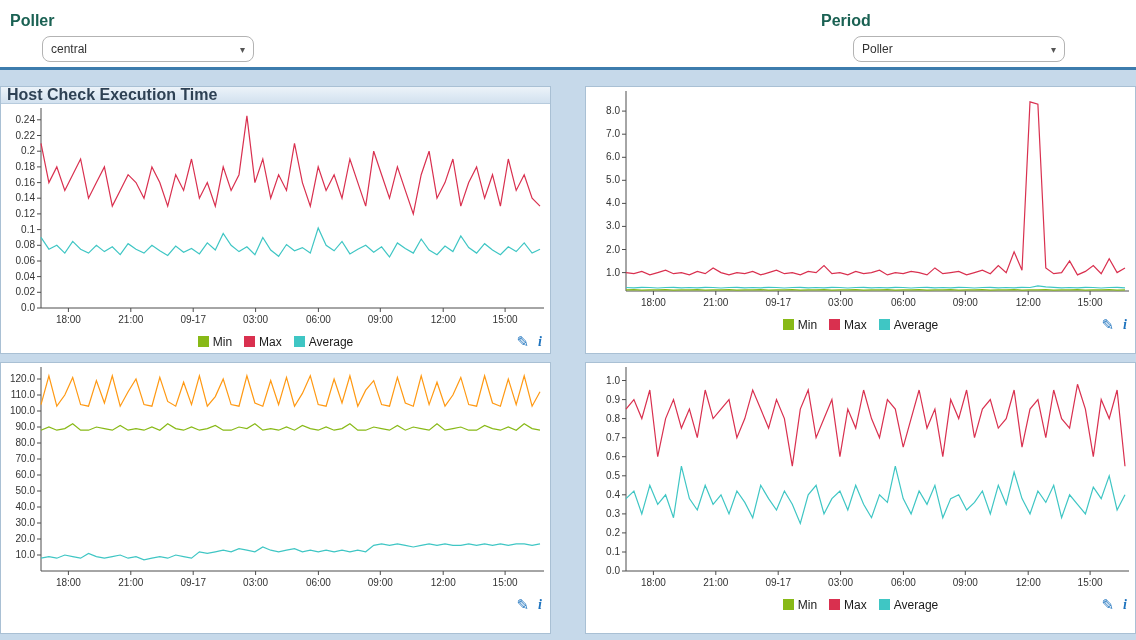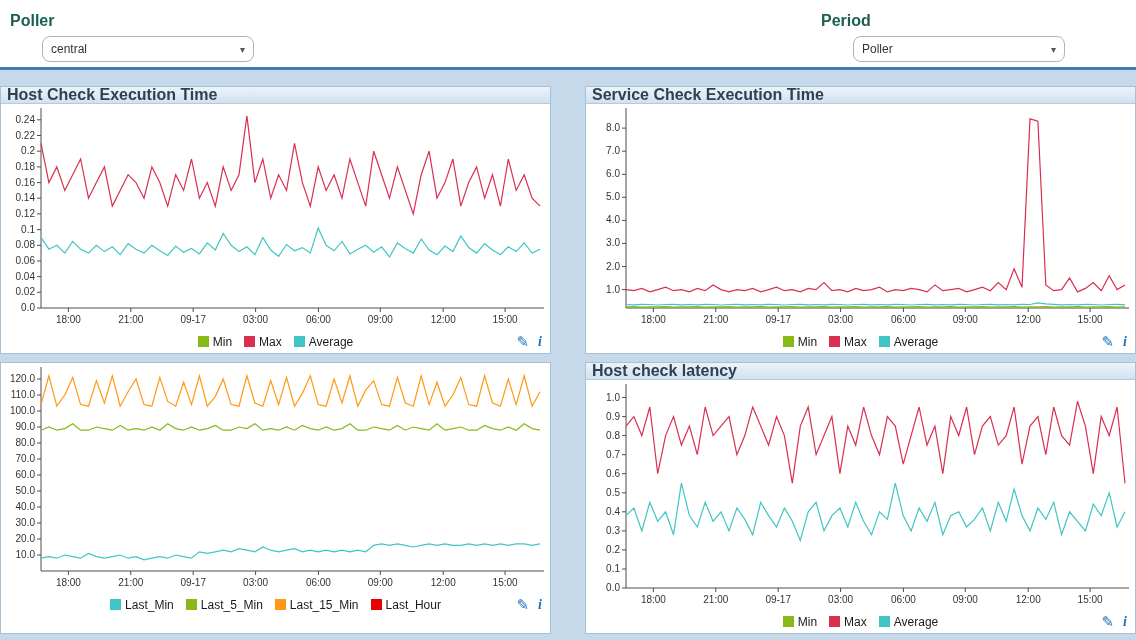--- a/index.html
+++ b/index.html
@@ -142,21 +142,20 @@
           </span>
         </span>
       <span class="panel-icons">
         <span class="edit-icon">✎</span>
         <span class="info-icon">i</span>
       </span>
     </div>
   </div>
 
   <div class="panel">
-    <div class="panel-header">Service Check Execution Time</div>
     <svg width="549" height="224">
         <line x1="40" y1="4" x2="40" y2="204" stroke="#4d4d4d"></line>
         <line x1="40" y1="204" x2="543" y2="204" stroke="#4d4d4d"></line>
         <line x1="36" y1="185.6" x2="40" y2="185.6" stroke="#4d4d4d"></line>
         <text x="34" y="188.6" text-anchor="end" font-size="10" fill="#333">1.0</text>
         <line x1="36" y1="162.5" x2="40" y2="162.5" stroke="#4d4d4d"></line>
         <text x="34" y="165.5" text-anchor="end" font-size="10" fill="#333">2.0</text>
         <line x1="36" y1="139.4" x2="40" y2="139.4" stroke="#4d4d4d"></line>
         <text x="34" y="142.4" text-anchor="end" font-size="10" fill="#333">3.0</text>
         <line x1="36" y1="116.4" x2="40" y2="116.4" stroke="#4d4d4d"></line>
@@ -253,47 +252,28 @@
         <text x="379.3" y="223" text-anchor="middle" font-size="10" fill="#333">09:00</text>
         <line x1="442.2" y1="208" x2="442.2" y2="212" stroke="#4d4d4d"></line>
         <text x="442.2" y="223" text-anchor="middle" font-size="10" fill="#333">12:00</text>
         <line x1="504.1" y1="208" x2="504.1" y2="212" stroke="#4d4d4d"></line>
         <text x="504.1" y="223" text-anchor="middle" font-size="10" fill="#333">15:00</text>
         <polyline points="40.0,195.2 47.9,193.6 55.8,195.2 63.8,192.0 71.7,193.6 79.6,195.2 87.5,190.4 95.4,193.6 103.4,195.2 111.3,193.6 119.2,192.0 127.1,195.2 135.0,193.6 143.0,196.8 150.9,195.2 158.8,193.6 166.7,195.2 174.7,192.0 182.6,193.6 190.5,195.2 198.4,188.8 206.3,190.4 214.3,188.8 222.2,187.2 230.1,188.8 238.0,185.6 245.9,187.2 253.9,188.8 261.8,184.0 269.7,187.2 277.6,188.8 285.5,187.2 293.5,185.6 301.4,188.8 309.3,187.2 317.2,188.8 325.1,187.2 333.1,188.8 341.0,187.2 348.9,188.8 356.8,187.2 364.7,188.8 372.7,182.4 380.6,180.8 388.5,182.4 396.4,180.8 404.3,182.4 412.3,184.0 420.2,182.4 428.1,180.8 436.0,182.4 444.0,180.8 451.9,182.4 459.8,182.4 467.7,180.8 475.6,182.4 483.6,180.8 491.5,182.4 499.4,180.8 507.3,182.4 515.2,180.8 523.2,180.8 531.1,182.4 539.0,180.8" fill="none" stroke="#3fc6c4" stroke-width="1.2"></polyline>
         <polyline points="40.0,67.2 47.9,64.0 55.8,67.2 63.8,65.6 71.7,60.8 79.6,67.2 87.5,67.2 95.4,64.0 103.4,65.6 111.3,67.2 119.2,62.4 127.1,67.2 135.0,65.6 143.0,67.2 150.9,64.0 158.8,67.2 166.7,60.8 174.7,65.6 182.6,67.2 190.5,64.0 198.4,67.2 206.3,65.6 214.3,62.4 222.2,67.2 230.1,67.2 238.0,64.0 245.9,65.6 253.9,60.8 261.8,67.2 269.7,65.6 277.6,67.2 285.5,64.0 293.5,67.2 301.4,62.4 309.3,65.6 317.2,67.2 325.1,64.0 333.1,67.2 341.0,65.6 348.9,60.8 356.8,67.2 364.7,67.2 372.7,64.0 380.6,65.6 388.5,67.2 396.4,62.4 404.3,67.2 412.3,64.0 420.2,65.6 428.1,67.2 436.0,60.8 444.0,67.2 451.9,65.6 459.8,64.0 467.7,67.2 475.6,67.2 483.6,62.4 491.5,65.6 499.4,67.2 507.3,64.0 515.2,67.2 523.2,60.8 531.1,65.6 539.0,67.2" fill="none" stroke="#88b917" stroke-width="1.2"></polyline>
         <polyline points="40.0,41.6 47.9,12.8 55.8,43.2 63.8,32.0 71.7,14.4 79.6,41.6 87.5,43.2 95.4,17.6 103.4,40.0 111.3,12.8 119.2,43.2 127.1,28.8 135.0,16.0 143.0,41.6 150.9,43.2 158.8,14.4 166.7,38.4 174.7,43.2 182.6,19.2 190.5,41.6 198.4,12.8 206.3,43.2 214.3,33.6 222.2,16.0 230.1,41.6 238.0,43.2 245.9,12.8 253.9,40.0 261.8,43.2 269.7,17.6 277.6,41.6 285.5,14.4 293.5,43.2 301.4,30.4 309.3,12.8 317.2,41.6 325.1,43.2 333.1,16.0 341.0,40.0 348.9,12.8 356.8,43.2 364.7,27.2 372.7,17.6 380.6,41.6 388.5,43.2 396.4,14.4 404.3,40.0 412.3,43.2 420.2,12.8 428.1,41.6 436.0,19.2 444.0,43.2 451.9,32.0 459.8,14.4 467.7,41.6 475.6,43.2 483.6,12.8 491.5,40.0 499.4,43.2 507.3,16.0 515.2,41.6 523.2,12.8 531.1,43.2 539.0,28.8" fill="none" stroke="#ff9913" stroke-width="1.2"></polyline>
       </svg>
     <div class="legend-row">
-      <span class="legend-items">
-          <span class="legend-item">
-            <span class="legend-swatch" style="background: rgb(63, 198, 196);"></span>
-            <span>Last_Min</span>
-          </span>
-          <span class="legend-item">
-            <span class="legend-swatch" style="background: rgb(136, 185, 23);"></span>
-            <span>Last_5_Min</span>
-          </span>
-          <span class="legend-item">
-            <span class="legend-swatch" style="background: rgb(255, 153, 19);"></span>
-            <span>Last_15_Min</span>
-          </span>
-          <span class="legend-item">
-            <span class="legend-swatch" style="background: rgb(230, 0, 0);"></span>
-            <span>Last_Hour</span>
-          </span>
-        </span>
       <span class="panel-icons">
         <span class="edit-icon">✎</span>
         <span class="info-icon">i</span>
       </span>
     </div>
   </div>
 
   <div class="panel">
-    <div class="panel-header">Host check latency</div>
     <svg width="549" height="228">
         <line x1="40" y1="4" x2="40" y2="208" stroke="#4d4d4d"></line>
         <line x1="40" y1="208" x2="543" y2="208" stroke="#4d4d4d"></line>
         <line x1="36" y1="208.0" x2="40" y2="208.0" stroke="#4d4d4d"></line>
         <text x="34" y="211" text-anchor="end" font-size="10" fill="#333">0.0</text>
         <line x1="36" y1="189.0" x2="40" y2="189.0" stroke="#4d4d4d"></line>
         <text x="34" y="192" text-anchor="end" font-size="10" fill="#333">0.1</text>
         <line x1="36" y1="169.9" x2="40" y2="169.9" stroke="#4d4d4d"></line>
         <text x="34" y="172.9" text-anchor="end" font-size="10" fill="#333">0.2</text>
         <line x1="36" y1="150.9" x2="40" y2="150.9" stroke="#4d4d4d"></line>

